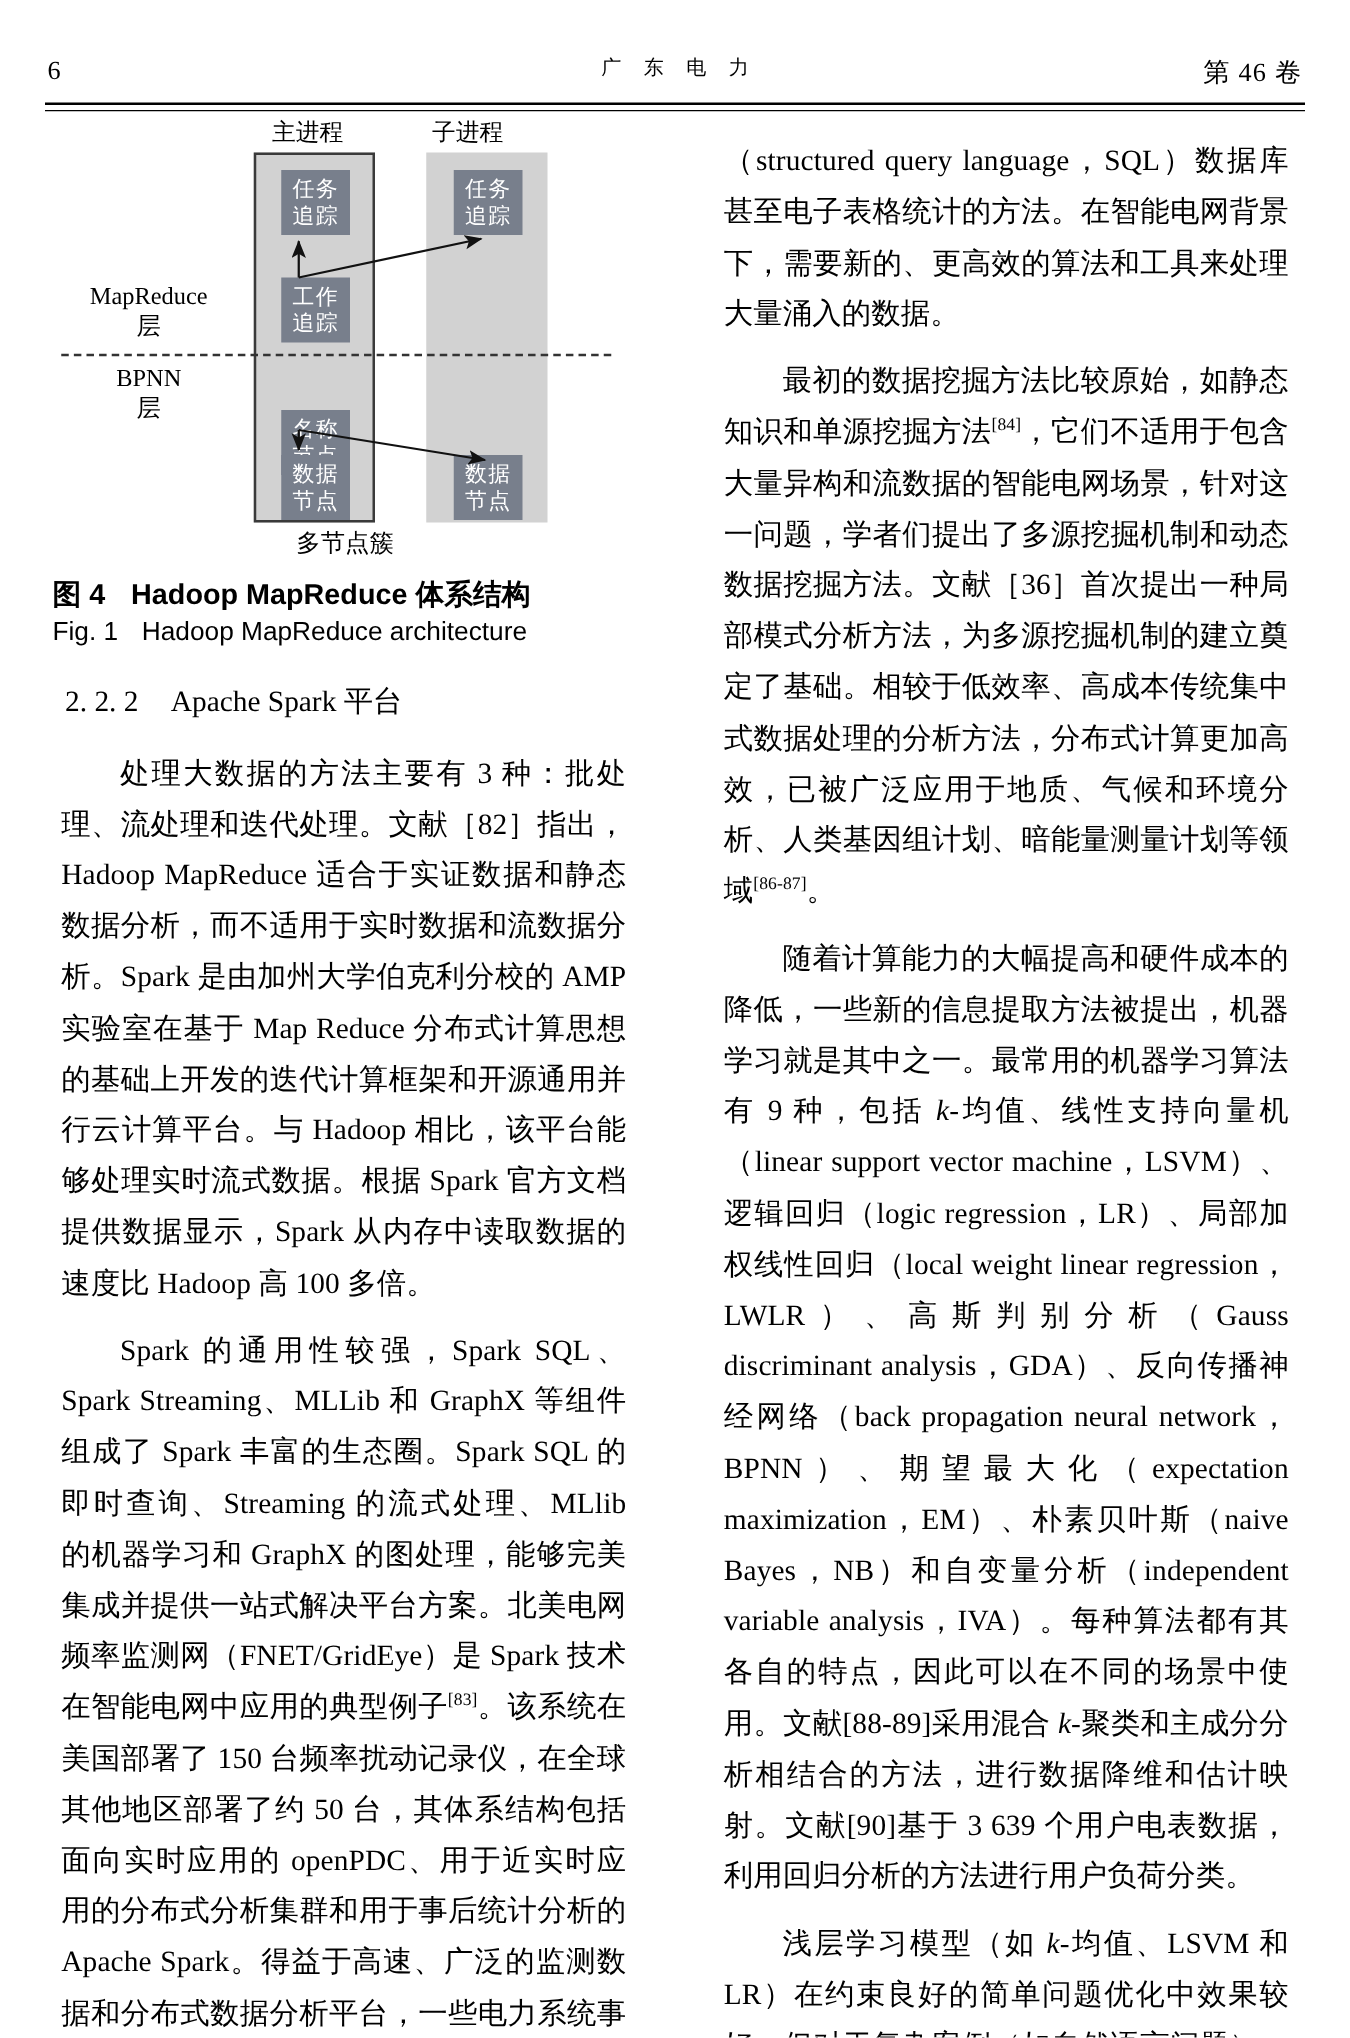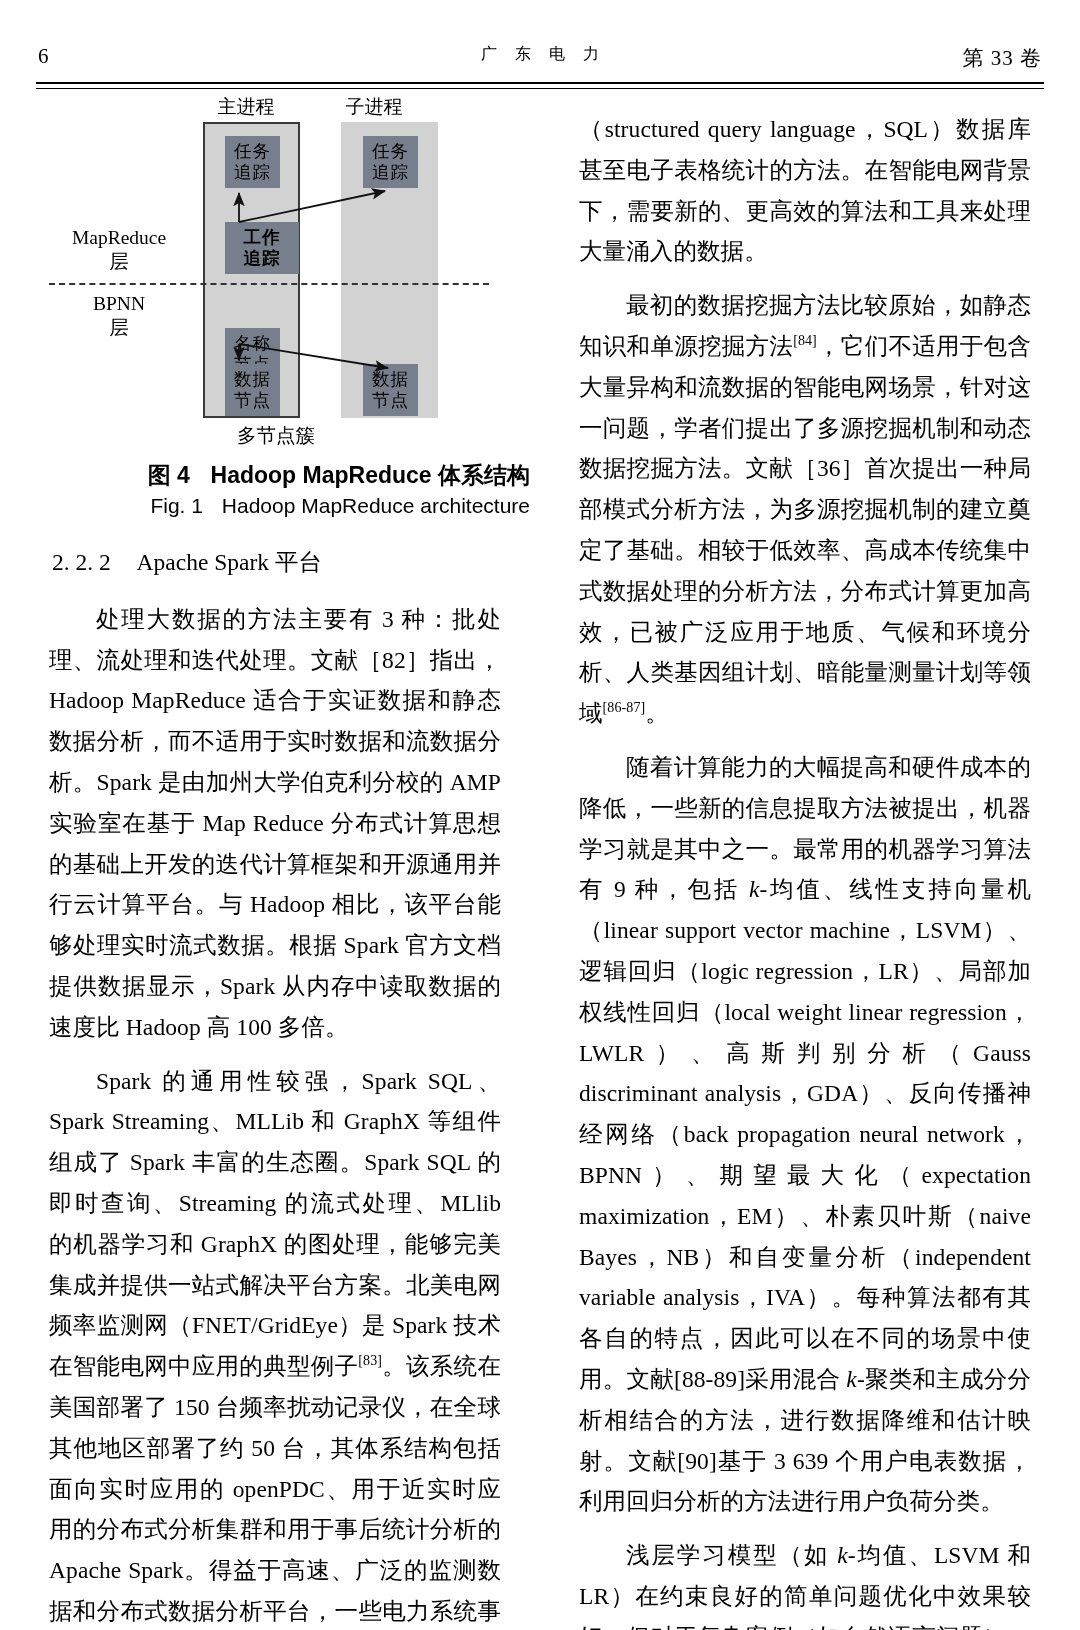--- a/index.html
+++ b/index.html
@@ -144,32 +144,32 @@
   #col-child {
     left: 305px;
     top: 26px;
     width: 97px;
     height: 296px;
   }
 
   .node-box {
     position: absolute;
     background: #787f8c;
-    color: #000000;
+    color: #ffffff;
     font-size: 17.5px;
     line-height: 21px;
     text-align: center;
     display: flex;
     flex-direction: column;
     align-items: center;
     justify-content: center;
     letter-spacing: 1px;
   }
   #node-tasktracker-main  { left: 189px; top: 40px;  width: 55px; height: 52px; }
-  #node-jobtracker        { left: 189px; top: 126px; width: 74px; height: 52px; font-weight: bold; }
+  #node-jobtracker        { left: 189px; top: 126px; width: 55px; height: 52px; }
   #node-namenode          { left: 189px; top: 196px; width: 55px; height: 52px; margin-top: 36px; }
   #node-datanode-main     { left: 189px; top: 268px; width: 55px; height: 52px; }
   #node-tasktracker-child { left: 327px; top: 40px;  width: 55px; height: 52px; }
   #node-datanode-child    { left: 327px; top: 268px; width: 55px; height: 52px; }
 
   .layer-label {
     position: absolute;
     font-size: 19.5px;
     line-height: 24px;
     text-align: center;
@@ -200,23 +200,23 @@
   #fig-arrows {
     position: absolute;
     left: 0; top: 0;
     width: 478px;
     height: 350px;
     pointer-events: none;
   }
 
   .fig-caption {
     position: absolute;
-    left: 16px;
-    width: 478px;
-    text-align: right;
+    left: 6px;
+    width: 478px;
+    text-align: left;
     white-space: nowrap;
   }
   #caption-zh {
     top: 364px;
     font-family: "Liberation Sans", sans-serif;
     font-size: 23px;
     font-weight: bold;
   }
   #caption-zh .cap-num { margin-right: 0.9em; }
   #caption-en {
@@ -226,21 +226,21 @@
     font-weight: normal;
   }
   #caption-en .cap-num { margin-right: 0.9em; }
 </style>
 </head>
 <body>
 
 <div id="page-header">
   <span class="folio-left">6</span>
   <span class="journal-title">广 东 电 力</span>
-  <span class="folio-right">第 33 卷</span>
+  <span class="folio-right">第 46 卷</span>
 </div>
 <div id="header-rule"></div>
 
 <div id="columns">
 
   <div class="column" id="col-left">
 
     <div id="figure-block">
       <div id="fig-canvas">
 

